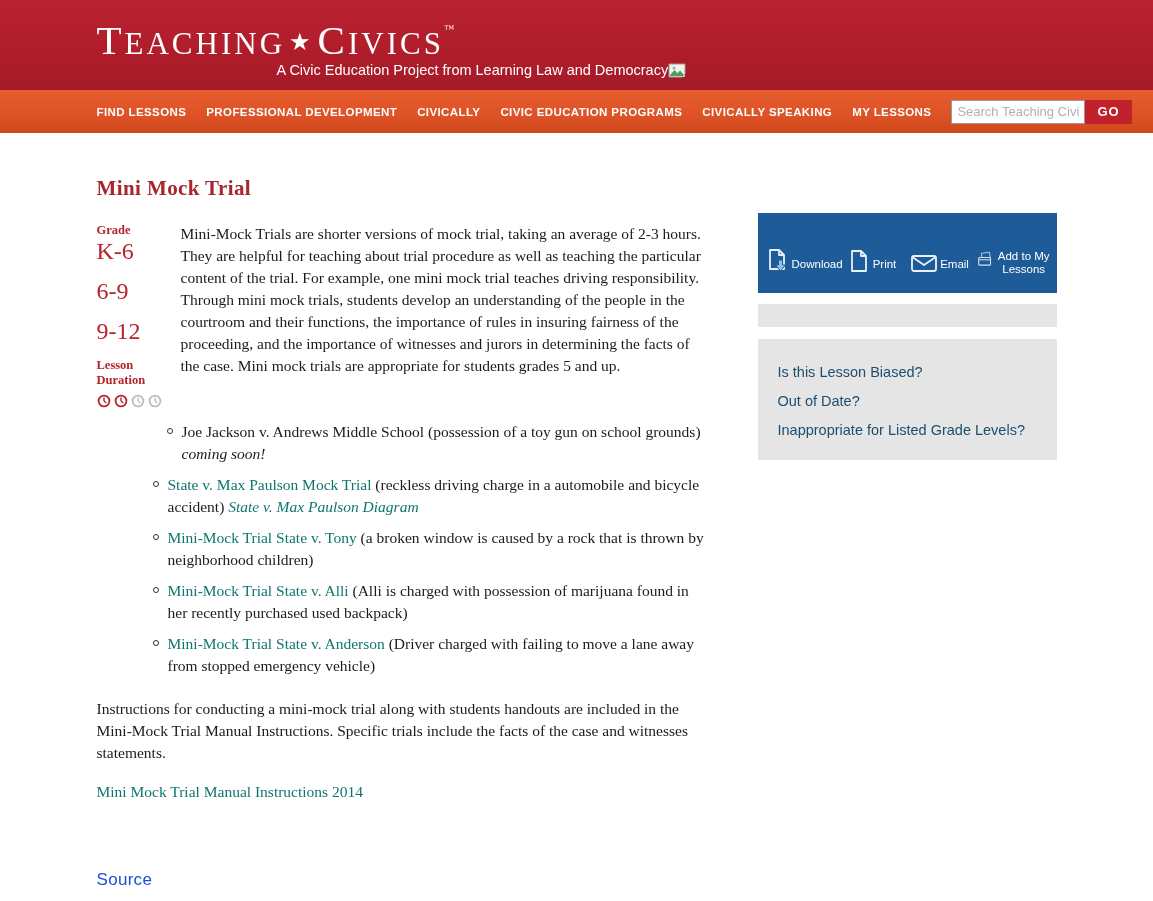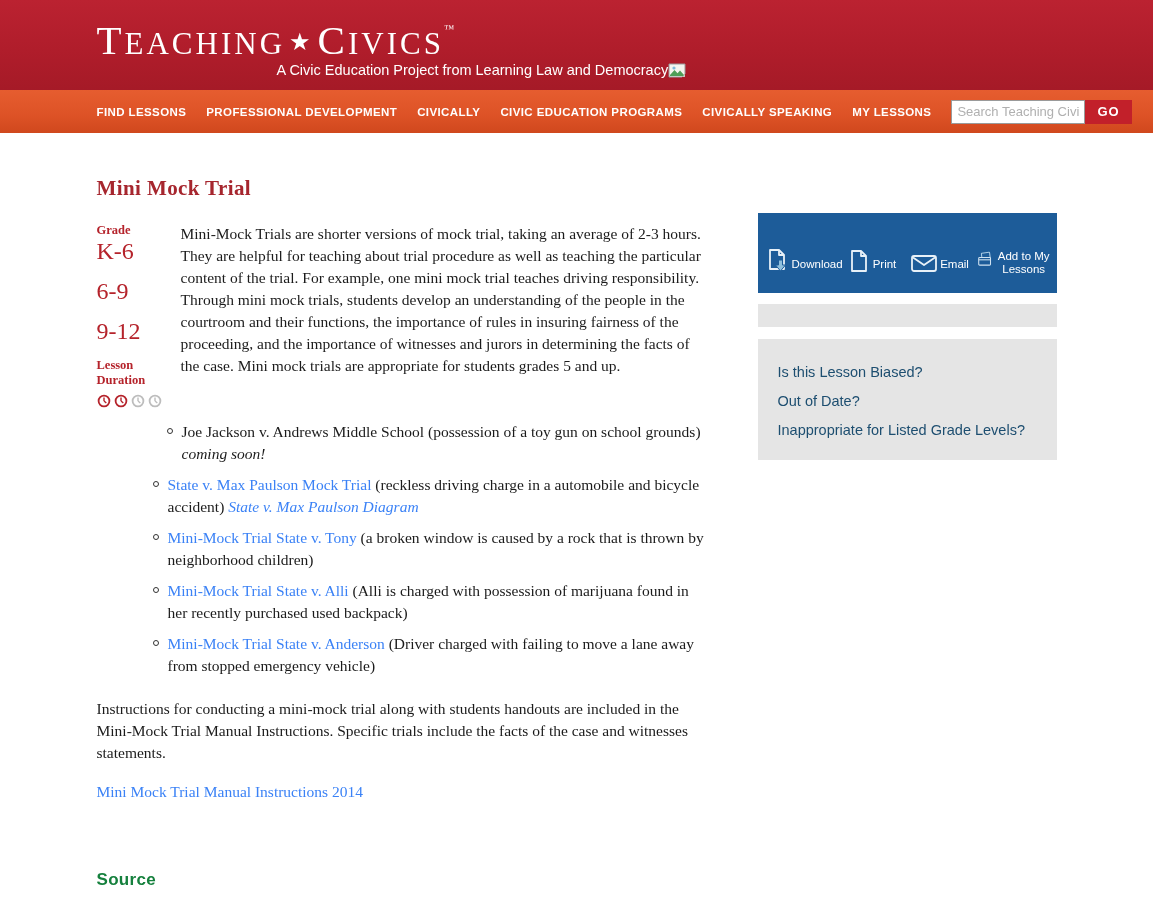--- a/index.html
+++ b/index.html
@@ -77,29 +77,29 @@
   .case-list { list-style: none; margin-top: 13px; }
   .case-list li {
     position: relative; margin-left: 56px; padding-left: 15px;
     font-size: 15.5px; line-height: 22px; margin-bottom: 9px;
   }
   .case-list li.indent-more { margin-left: 70px; }
   .bullet {
     position: absolute; left: 0; top: 7px; width: 6px; height: 6px;
     border: 1px solid #333; border-radius: 50%; display: inline-block;
   }
-  .red-link { color: #3b82f6; text-decoration: none; cursor: pointer; }
+  .red-link { color: #0f766e; text-decoration: none; cursor: pointer; }
   .italic { font-style: italic; }
 
   .instructions { font-size: 15.5px; line-height: 22px; margin-top: 21px; }
   .manual-link { display: inline-block; margin-top: 19px; font-size: 15.5px; }
 
   .source-heading {
-    font-family: "Liberation Sans", sans-serif; font-size: 17px; font-weight: bold;
-    color: #15803d; letter-spacing: .3px; margin-top: 69px;
+    font-family: "Liberation Sans", sans-serif; font-size: 17px; font-weight: normal;
+    color: #1d4ed8; letter-spacing: .3px; margin-top: 69px;
   }
 
   
   .actions-box {
     background: #1d5c99; display: flex; align-items: flex-end;
     padding: 12px 4px 12px; min-height: 80px;
   }
   .action-btn {
     flex: 1; display: flex; flex-direction: row; align-items: center;
     color: #ffffff; font-family: "Liberation Sans", sans-serif; font-size: 11.5px;

